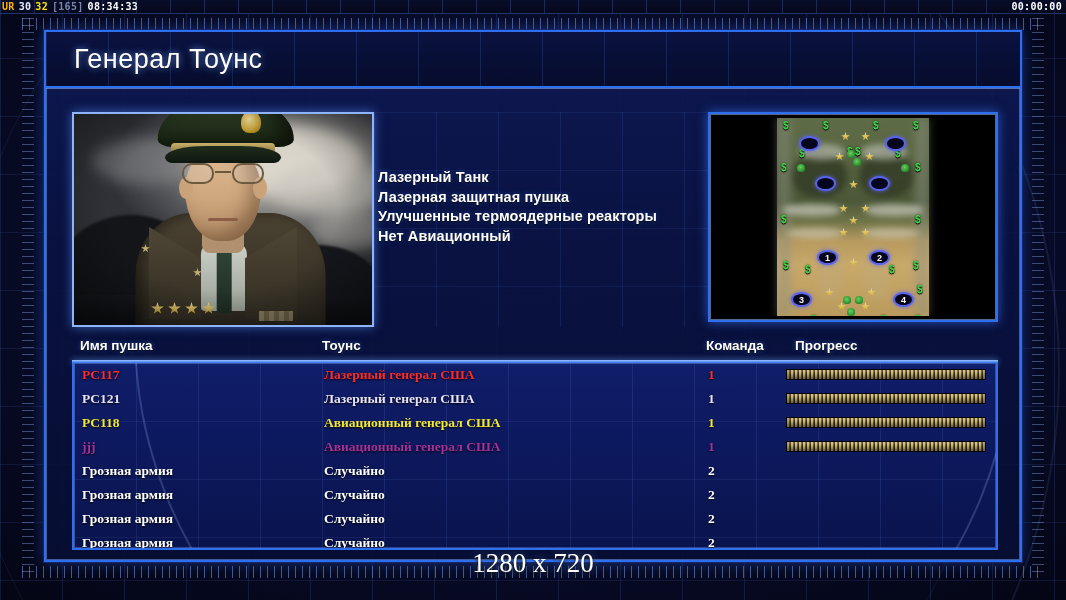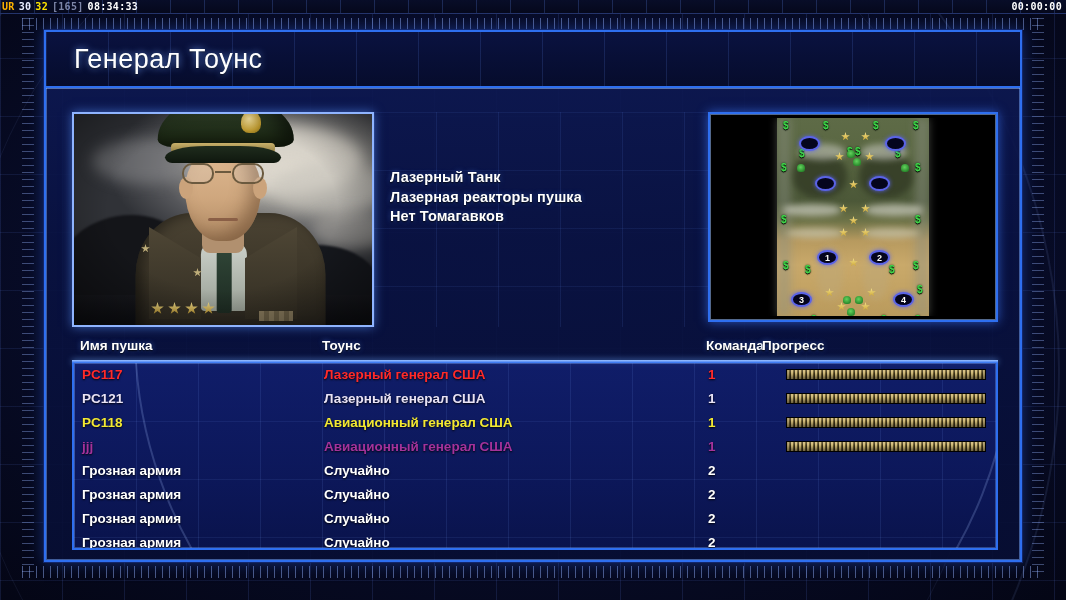--- a/index.html
+++ b/index.html
@@ -276,21 +276,21 @@
     width:34px; height:10px;
     background:repeating-linear-gradient(to right,#8a7c5e 0 5px,#6e6248 5px 10px);
   }
   .pt-vignette{
     position:absolute; inset:0;
     background:radial-gradient(ellipse 70% 70% at 50% 45%, transparent 55%, rgba(0,0,0,.45) 100%);
   }
 
   
   #desc {
-    flex:1; position:relative; padding:56px 0 0 16px;
+    flex:1; position:relative; padding:56px 0 0 4px;
   }
   #desc .dgrid{
     position:absolute; inset:0;
     background-image:
       repeating-linear-gradient(to right, rgba(90,130,230,.13) 0 1px, transparent 1px 62px),
       repeating-linear-gradient(to bottom, rgba(90,130,230,.10) 0 1px, transparent 1px 58px);
     pointer-events:none;
   }
   #desc ul { list-style:none; position:relative; }
   #desc li {
@@ -373,21 +373,21 @@
   }
   #thead .th {
     position:absolute; top:0;
     color:#ffffff; font-size:13.5px; font-weight:bold;
     text-shadow:0 1px 2px #000, 0 0 5px rgba(70,120,230,.7);
     white-space:nowrap;
   }
   .col-name { left:8px; }
   .col-army { left:250px; }
   .col-team { left:634px; }
-  .col-prog { left:690px; }
+  .col-prog { left:723px; }
 
   #thead-rule{
     position:absolute; left:0; right:0; top:22px; height:3px;
     background:linear-gradient(to bottom,#9ec2ff,#2e6ff0);
     box-shadow:0 0 6px rgba(110,170,255,.8);
   }
 
   #tbody{
     position:absolute; left:0; right:0; top:25px; bottom:0;
     border:2px solid #2e6ff0;
@@ -404,21 +404,21 @@
     pointer-events:none;
   }
   #tbody .arc{
     position:absolute; left:60px; top:-470px; width:880px; height:880px;
     border:2px solid rgba(170,195,255,.22);
     border-radius:50%;
     pointer-events:none;
   }
 
   .trow{
-    position:relative; height:24px; line-height:24px;
+    position:relative; height:24px; line-height:24px;font-family:Liberation Serif, serif;
   }
   .trow .cell{
     position:absolute; top:0;
     font-size:13.5px; font-weight:bold;
     white-space:nowrap;
     text-shadow:0 1px 2px rgba(0,0,0,.9);
   }
   .cell.name { left:8px; }
   .cell.army { left:250px; }
   .cell.team { left:634px; }
@@ -529,22 +529,23 @@
             <div class="pt-star"></div>
             <div class="pt-star"></div>
           </div>
           <div class="pt-vignette"></div>
         </div>
 
         <div id="desc">
           <div class="dgrid"></div>
           <ul id="desc-list">
               <li>Лазерный Танк</li>
-              <li>Лазерная реакторы пушка</li>
-              <li>Нет Томагавков</li>
+              <li>Лазерная защитная пушка</li>
+              <li>Улучшенные термоядерные реакторы</li>
+              <li>Нет Авиационный</li>
             </ul>
         </div>
 
         <div id="minimap-box">
           <div id="minimap-inner">
             <div id="map-terrain">
               <div class="terr-blob tb-edgeL"></div>
               <div class="terr-blob tb-edgeR"></div>
               <div class="terr-blob tb-dark1"></div>
               <div class="terr-blob tb-dark2"></div>
@@ -678,13 +679,14 @@
                 <div class="cell army" style="color: rgb(255, 255, 255);">Случайно</div>
                 <div class="cell team" style="color: rgb(255, 255, 255);">2</div>
               </div>
             </div>
         </div>
       </div>
 
     </div>
   </div>
 
+  <div id="resolution">1280 x 720</div>
 </div>
 
 </body></html>

